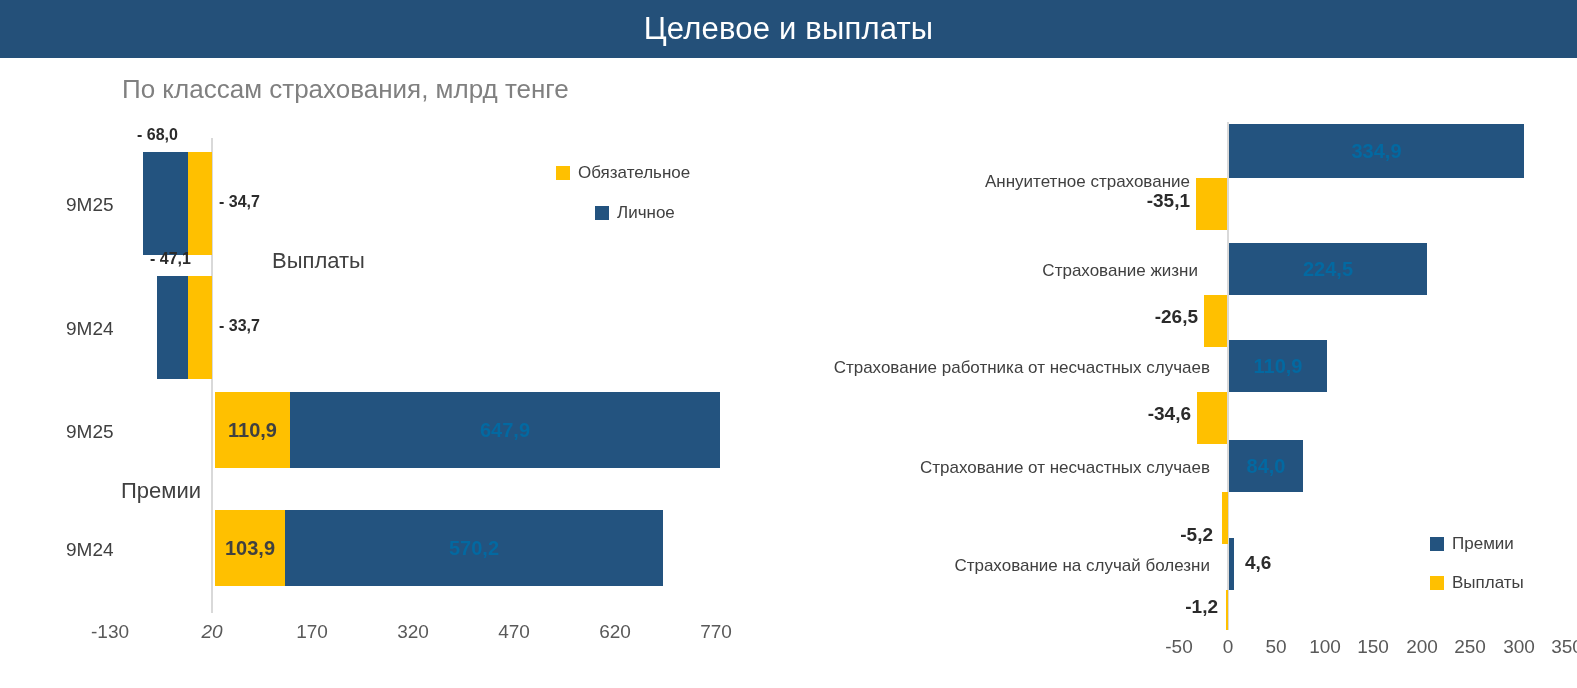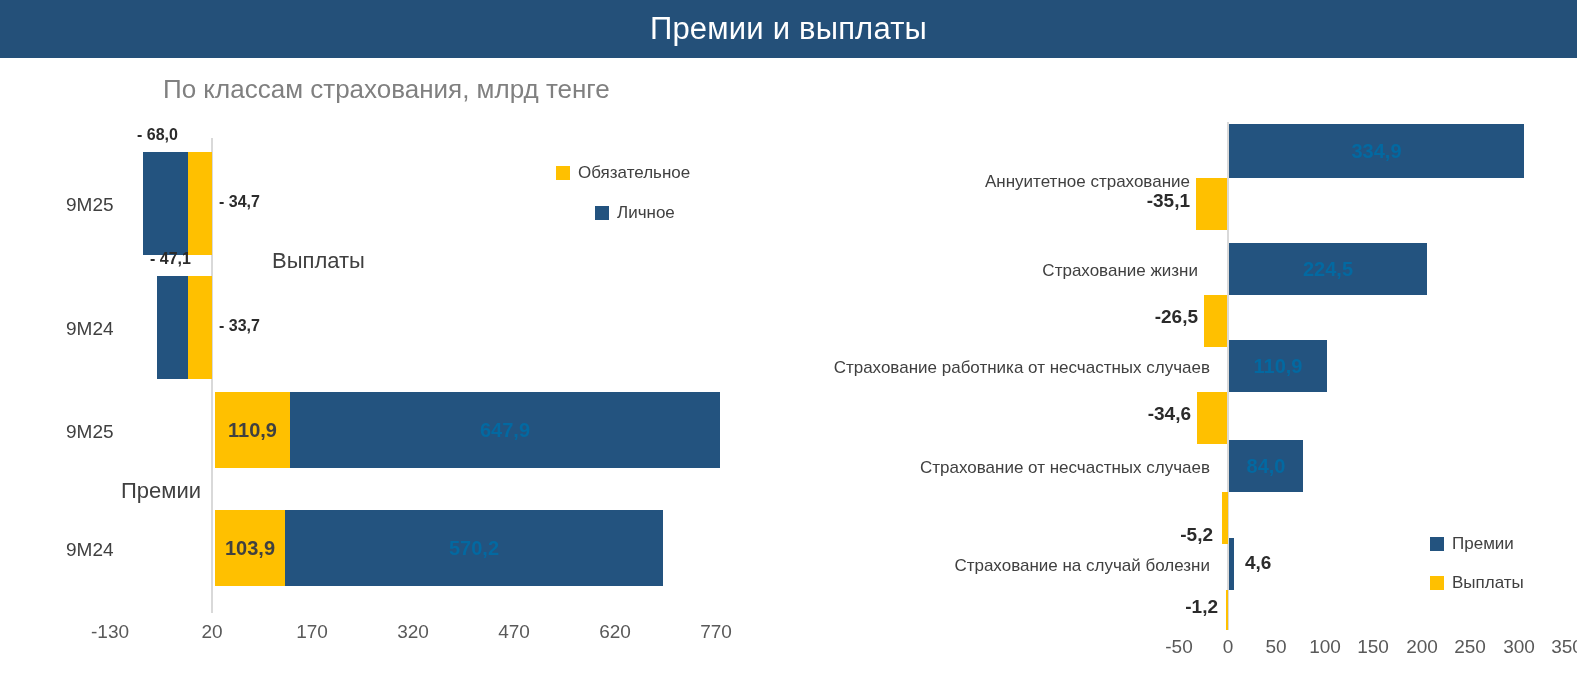--- a/index.html
+++ b/index.html
@@ -5,21 +5,21 @@
   html,body{margin:0;padding:0;}
   body{width:1577px;height:688px;background:#ffffff;font-family:"Liberation Sans",sans-serif;overflow:hidden;}
   #root{position:relative;width:1577px;height:688px;}
 
   
   .title-bar{position:absolute;left:0;top:0;width:1577px;height:58px;background:#245079;}
   .title-bar .title-text{position:absolute;left:0;top:0;width:1577px;height:58px;
     display:flex;align-items:center;justify-content:center;color:#ffffff;
     font-size:31px;font-weight:400;letter-spacing:.2px;}
 
-  .subtitle{position:absolute;color:#808080;font-size:26px;font-weight:400;white-space:nowrap;margin-left:41px;}
+  .subtitle{position:absolute;color:#808080;font-size:26px;font-weight:400;white-space:nowrap;}
   #sub-left{left:122px;top:74px;}
   #sub-right{left:828px;top:74px;}
 
   
   .panel{position:absolute;}
   .bar{position:absolute;box-sizing:border-box;}
   .bar.blue{background:#23537F;}
   .bar.yellow{background:#FFC000;}
   .axis-line{position:absolute;background:#d9d9d9;width:2px;}
   .tick{position:absolute;color:#595959;font-size:19px;text-align:center;white-space:nowrap;}
@@ -37,21 +37,21 @@
   .r-cat{position:absolute;color:#404040;font-size:17px;white-space:nowrap;text-align:right;}
   .r-val-neg{position:absolute;color:#2b2b2b;font-size:19px;font-weight:bold;white-space:nowrap;text-align:right;}
   .r-val-pos-out{position:absolute;color:#2b2b2b;font-size:19px;font-weight:bold;white-space:nowrap;}
 </style>
 </head>
 <body>
 
 <div id="root">
 
   <div class="title-bar">
-    <div class="title-text">Премии и выплаты</div>
+    <div class="title-text">Целевое и выплаты</div>
   </div>
 
   <div class="subtitle" id="sub-left">По классам страхования, млрд тенге</div>
 
   <div class="panel" id="left-chart" style="left:0;top:118px;width:800px;height:545px;">
 
     <div class="axis-line" style="left:211px;top:20px;height:475px;"></div>
 
     <div class="bar blue" style="left:143px;top:34px;width:46px;height:103px;"></div>
     <div class="bar yellow" style="left:188px;top:34px;width:24px;height:103px;"></div>
@@ -84,21 +84,21 @@
     <div class="legend-item" style="left:556px;top:45px;">
       <span class="legend-swatch" style="background:#FFC000;"></span>
       <span class="legend-text">Обязательное</span>
     </div>
     <div class="legend-item" style="left:556px;top:85px;padding-left:39px;">
       <span class="legend-swatch" style="background:#23537F;"></span>
       <span class="legend-text">Личное</span>
     </div>
 
     <div class="tick" style="left:70px;top:503px;width:80px;">-130</div>
-    <div class="tick" style="left:172px;top:503px;width:80px;">20</div>
+    <div class="tick" style="left:172px;top:503px;width:80px;font-style:italic;">20</div>
     <div class="tick" style="left:272px;top:503px;width:80px;">170</div>
     <div class="tick" style="left:373px;top:503px;width:80px;">320</div>
     <div class="tick" style="left:474px;top:503px;width:80px;">470</div>
     <div class="tick" style="left:575px;top:503px;width:80px;">620</div>
     <div class="tick" style="left:676px;top:503px;width:80px;">770</div>
   </div>
 
   <div class="panel" id="right-chart" style="left:790px;top:118px;width:787px;height:560px;">
 
     <div class="axis-line" style="left:437px;top:4px;height:508px;"></div>

